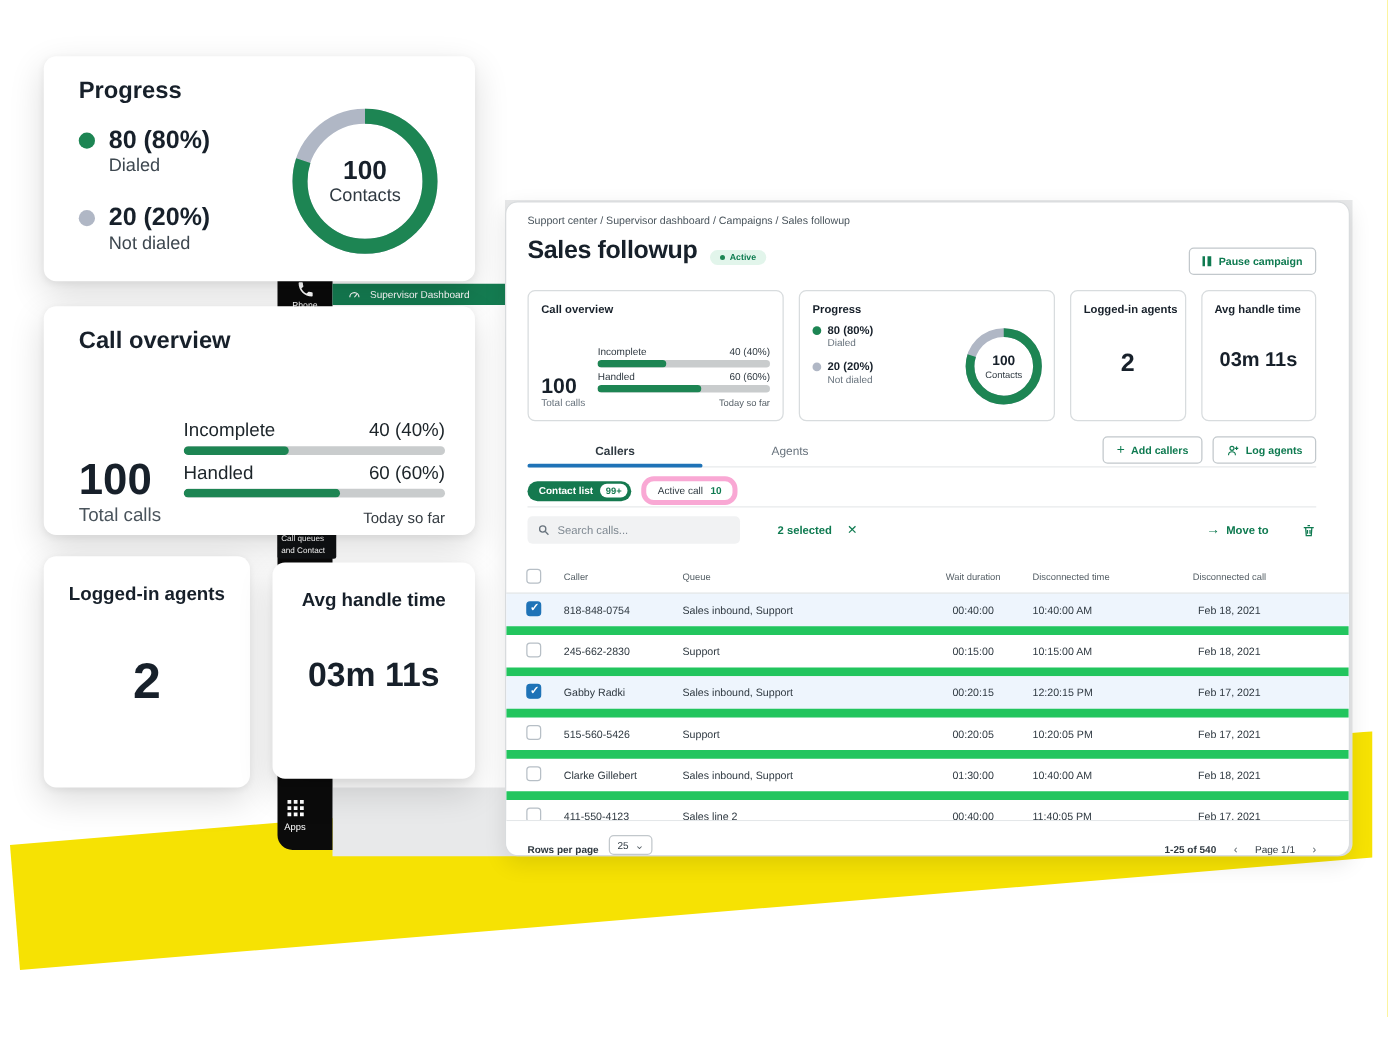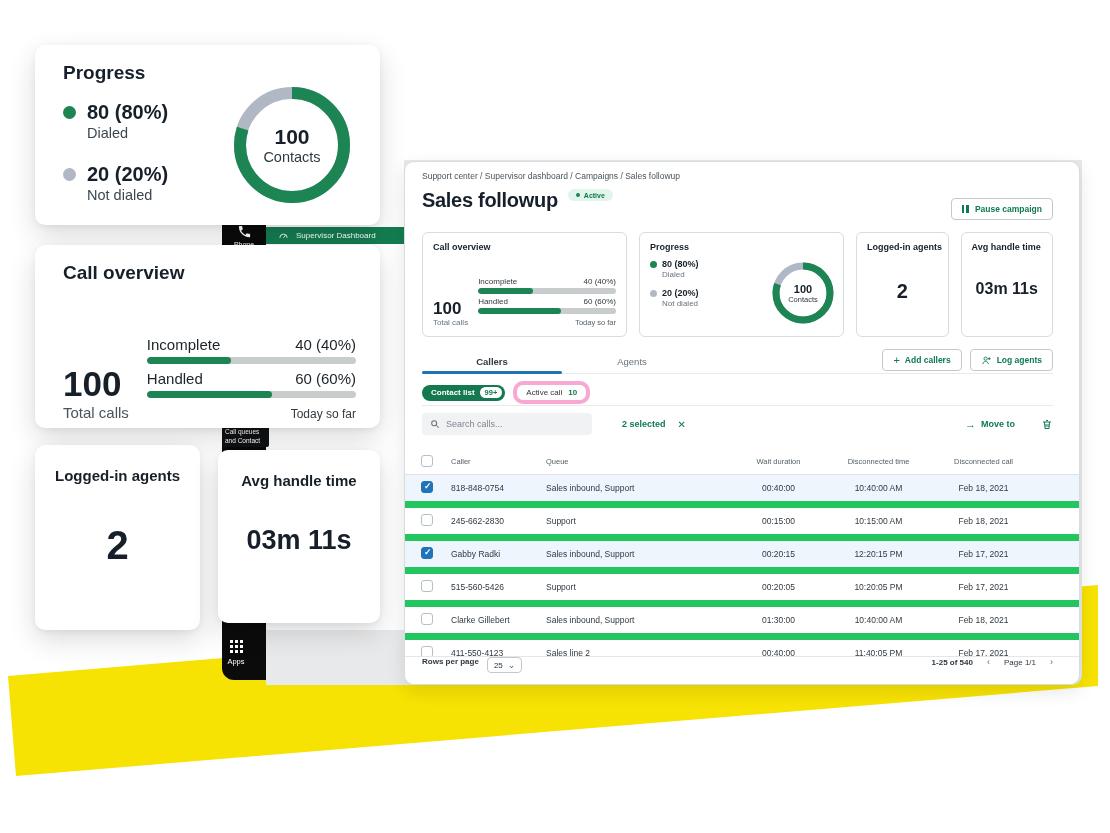--- a/index.html
+++ b/index.html
@@ -25,21 +25,21 @@
   .apps-label { color:#fff; font-size:7.5px; margin-top:4px; display:block; }
   .activeitem { position:absolute; left:44px; top:67px; width:138px; height:17px; background:#157d52;
     display:flex; align-items:center; gap:7px; padding-left:12px; color:#fff; font-size:8px; }
   .tooltip { position:absolute; left:0px; top:266px; width:47px; background:#101214; color:#fff;
     font-size:6.5px; line-height:8.5px; padding:2px 3px; border-radius:2px; }
 
   
   .panel { position:absolute; left:182px; top:1px; width:676px; height:524px; background:#fff;
     border:1px solid #d9dcde; border-radius:10px; box-shadow:0 6px 18px rgba(0,0,0,.10); }
   .crumb { position:absolute; left:17px; top:9px; font-size:8.5px; color:#49545c; }
-  .titlerow { position:absolute; left:17px; top:27px; display:flex; align-items:flex-start; gap:10px; }
+  .titlerow { position:absolute; left:17px; top:27px; display:flex; align-items:flex-end; gap:10px; }
   .ptitle { font-size:20px; font-weight:700; color:#17202a; letter-spacing:-.3px; }
   .badge { display:inline-flex; align-items:center; gap:4px; background:#e2f5eb; border-radius:9px;
     padding:2.5px 8px; font-size:7px; font-weight:700; color:#0b7a4e; }
   .badge .dot { width:4px; height:4px; border-radius:50%; background:#1d8553; }
   .pausebtn { position:absolute; right:26px; top:36px; height:22px; display:flex; align-items:center; gap:6px;
     padding:0 10px; border:1px solid #c2c8cc; border-radius:4px; background:#fff;
     color:#0e7a50; font-size:8.5px; font-weight:700; cursor:pointer; }
   .pause-ic { display:flex; gap:2px; } .pause-ic i { width:2.5px; height:8px; background:#0e7a50; }
 
   
@@ -99,28 +99,28 @@
 
   
   .thead-row { position:absolute; left:0; right:0; top:287px; height:26px; display:flex; align-items:center;
     padding-left:33px; font-size:7.5px; color:#555f66; border-bottom:1px solid #dfe3e6; }
   .tbody { position:absolute; left:0; right:0; top:313px; height:183px; overflow:hidden; }
   .trow { display:flex; align-items:center; height:33px; padding-left:33px; border-bottom:7px solid #22c55e;
     font-size:8.5px; color:#2f3941; cursor:pointer; }
   .trow.sel { background:#eef5fd; }
   .col-cb { width:30px; margin-left:-17px; }
   .col-caller { width:95px; } .col-queue { width:185px; }
-  .col-wait { width:95px; text-align:center; } .col-time { width:105px; text-align:center; } .col-date { width:105px; text-align:center; }
+  .col-wait { width:95px; text-align:center; } .col-time { width:105px; text-align:left; } .col-date { width:105px; text-align:center; }
   .cb { width:12px; height:12px; border:1px solid #b7bfc6; border-radius:3px; background:#fff; display:inline-block; position:relative; }
   .cb.checked { background:#1f73b7; border-color:#1f73b7; }
   .cb.checked::after { content:"\2713"; position:absolute; left:2px; top:-1px; color:#fff; font-size:9px; font-weight:700; }
 
   
   .pfoot { position:absolute; left:0; right:0; bottom:0; height:28px; background:#fff; border-top:1px solid #e4e7e9;
-    border-radius:0 0 10px 10px; display:flex; align-items:flex-start; padding:0 26px 0 17px; font-size:8px; color:#2f3941; z-index:4; }
+    border-radius:0 0 10px 10px; display:flex; align-items:flex-end; padding:0 26px 0 17px; font-size:8px; color:#2f3941; z-index:4; }
   .rpp-label { font-weight:700; }
   .rpp-box { margin-left:8px; border:1px solid #c2c8cc; border-radius:4px; padding:2px 6px; display:flex; gap:5px; align-items:center; cursor:pointer; }
   .foot-right { margin-left:auto; display:flex; align-items:center; gap:14px; }
   .range { font-weight:700; }
   .chev { color:#555f66; cursor:pointer; font-size:9px; }
 
   
   .ocard { position:absolute; background:#fff; border-radius:10px; z-index:3;
     box-shadow:0 10px 28px rgba(0,0,0,.14), 0 2px 6px rgba(0,0,0,.06); }
   .o-progress { left:35px; top:45px; width:345px; height:180px; }

